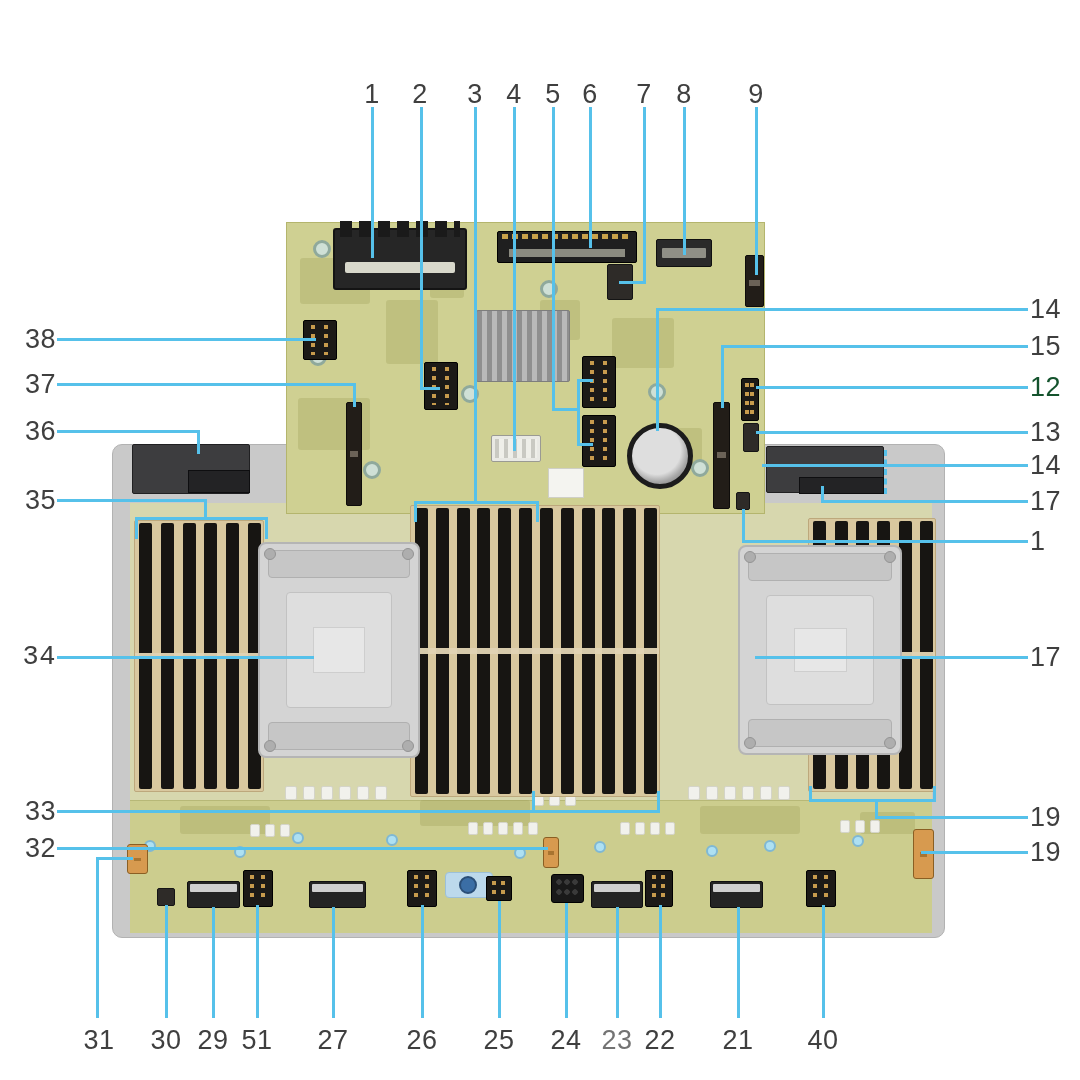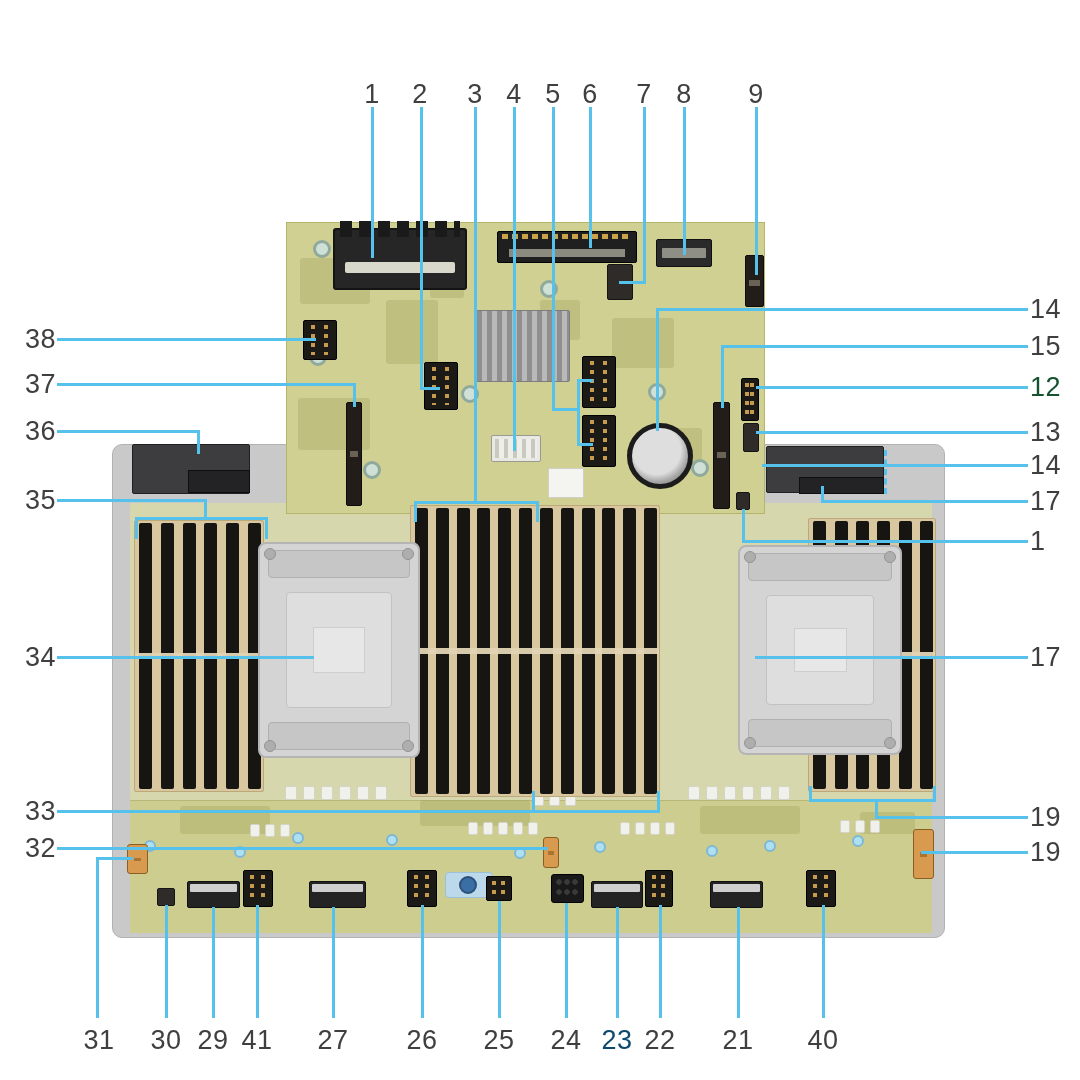--- a/index.html
+++ b/index.html
@@ -355,29 +355,29 @@
     <div class="num" style="left: 1030px; top: 432px; color: rgb(63, 63, 63); transform: translate(0px, -50%);">13</div>
     <div class="num" style="left: 1030px; top: 465px; color: rgb(63, 63, 63); transform: translate(0px, -50%);">14</div>
     <div class="num" style="left: 1030px; top: 501px; color: rgb(63, 63, 63); transform: translate(0px, -50%);">17</div>
     <div class="num" style="left: 1030px; top: 541px; color: rgb(63, 63, 63); transform: translate(0px, -50%);">1</div>
     <div class="num" style="left: 1030px; top: 657px; color: rgb(63, 63, 63); transform: translate(0px, -50%);">17</div>
     <div class="num" style="left: 1030px; top: 817px; color: rgb(63, 63, 63); transform: translate(0px, -50%);">19</div>
     <div class="num" style="left: 1030px; top: 852px; color: rgb(63, 63, 63); transform: translate(0px, -50%);">19</div>
     <div class="num" style="left: 823px; top: 1040px; color: rgb(63, 63, 63); transform: translate(-50%, -50%);">40</div>
     <div class="num" style="left: 738px; top: 1040px; color: rgb(63, 63, 63); transform: translate(-50%, -50%);">21</div>
     <div class="num" style="left: 660px; top: 1040px; color: rgb(63, 63, 63); transform: translate(-50%, -50%);">22</div>
-    <div class="num" style="left: 617px; top: 1040px; color: #0c4a6e; transform: translate(-50%, -50%);">23</div>
+    <div class="num" style="left: 617px; top: 1040px; color: #737373; transform: translate(-50%, -50%);">23</div>
     <div class="num" style="left: 566px; top: 1040px; color: rgb(63, 63, 63); transform: translate(-50%, -50%);">24</div>
     <div class="num" style="left: 499px; top: 1040px; color: rgb(63, 63, 63); transform: translate(-50%, -50%);">25</div>
     <div class="num" style="left: 422px; top: 1040px; color: rgb(63, 63, 63); transform: translate(-50%, -50%);">26</div>
     <div class="num" style="left: 333px; top: 1040px; color: rgb(63, 63, 63); transform: translate(-50%, -50%);">27</div>
-    <div class="num" style="left: 257px; top: 1040px; color: rgb(63, 63, 63); transform: translate(-50%, -50%);">41</div>
+    <div class="num" style="left: 257px; top: 1040px; color: rgb(63, 63, 63); transform: translate(-50%, -50%);">51</div>
     <div class="num" style="left: 213px; top: 1040px; color: rgb(63, 63, 63); transform: translate(-50%, -50%);">29</div>
     <div class="num" style="left: 166px; top: 1040px; color: rgb(63, 63, 63); transform: translate(-50%, -50%);">30</div>
     <div class="num" style="left: 99px; top: 1040px; color: rgb(63, 63, 63); transform: translate(-50%, -50%);">31</div>
     <div class="num" style="left: 56px; top: 848px; color: rgb(63, 63, 63); transform: translate(-100%, -50%);">32</div>
     <div class="num" style="left: 56px; top: 811px; color: rgb(63, 63, 63); transform: translate(-100%, -50%);">33</div>
-    <div class="num" style="left: 56px; top: 657px; color: rgb(63, 63, 63); transform: translate(-100%, -50%);">34</div>
+    <div class="num" style="left: 56px; top: 657px; color: rgb(63, 63, 63); transform: translate(-100%, -50%); font-family: Liberation Mono, monospace;">34</div>
     <div class="num" style="left: 56px; top: 500px; color: rgb(63, 63, 63); transform: translate(-100%, -50%);">35</div>
     <div class="num" style="left: 56px; top: 431px; color: rgb(63, 63, 63); transform: translate(-100%, -50%);">36</div>
     <div class="num" style="left: 56px; top: 384px; color: rgb(63, 63, 63); transform: translate(-100%, -50%);">37</div>
     <div class="num" style="left: 56px; top: 339px; color: rgb(63, 63, 63); transform: translate(-100%, -50%);">38</div>
   </div>
 
 </body></html>

